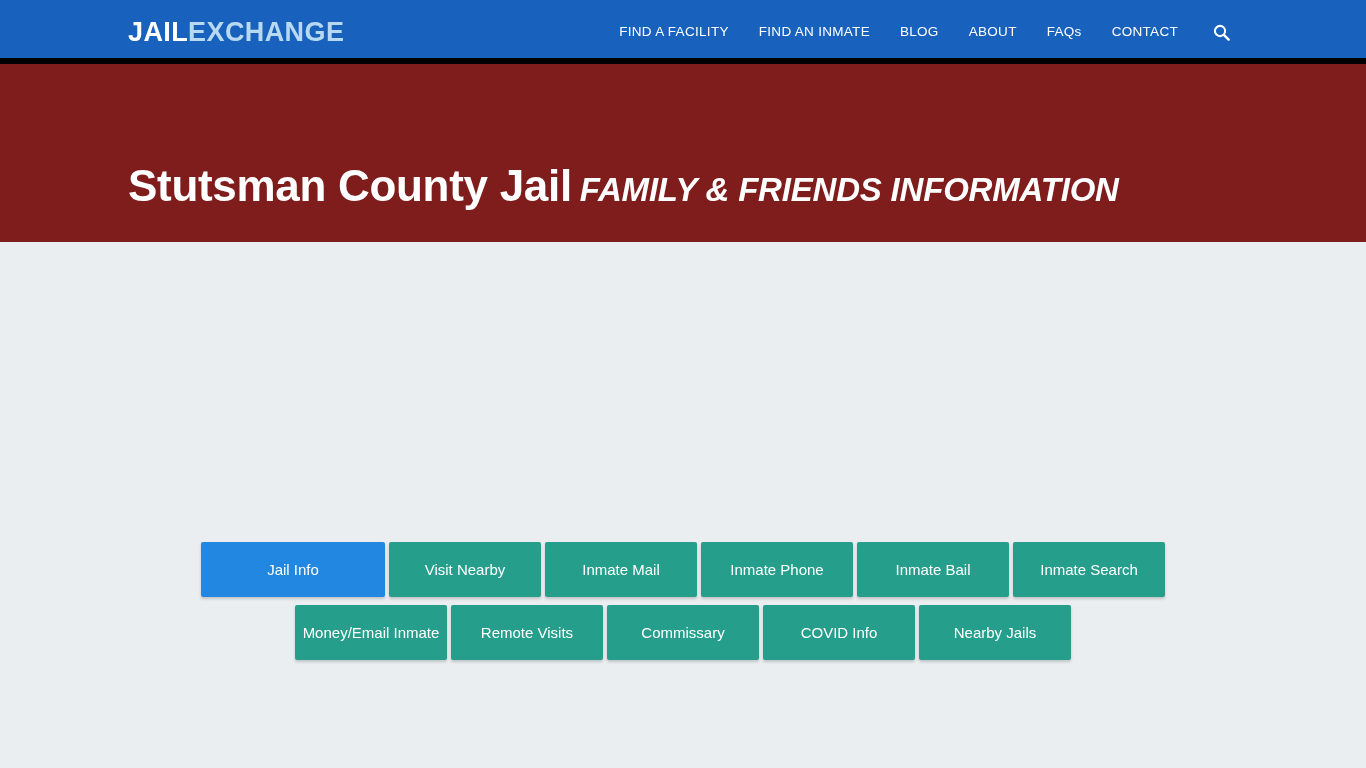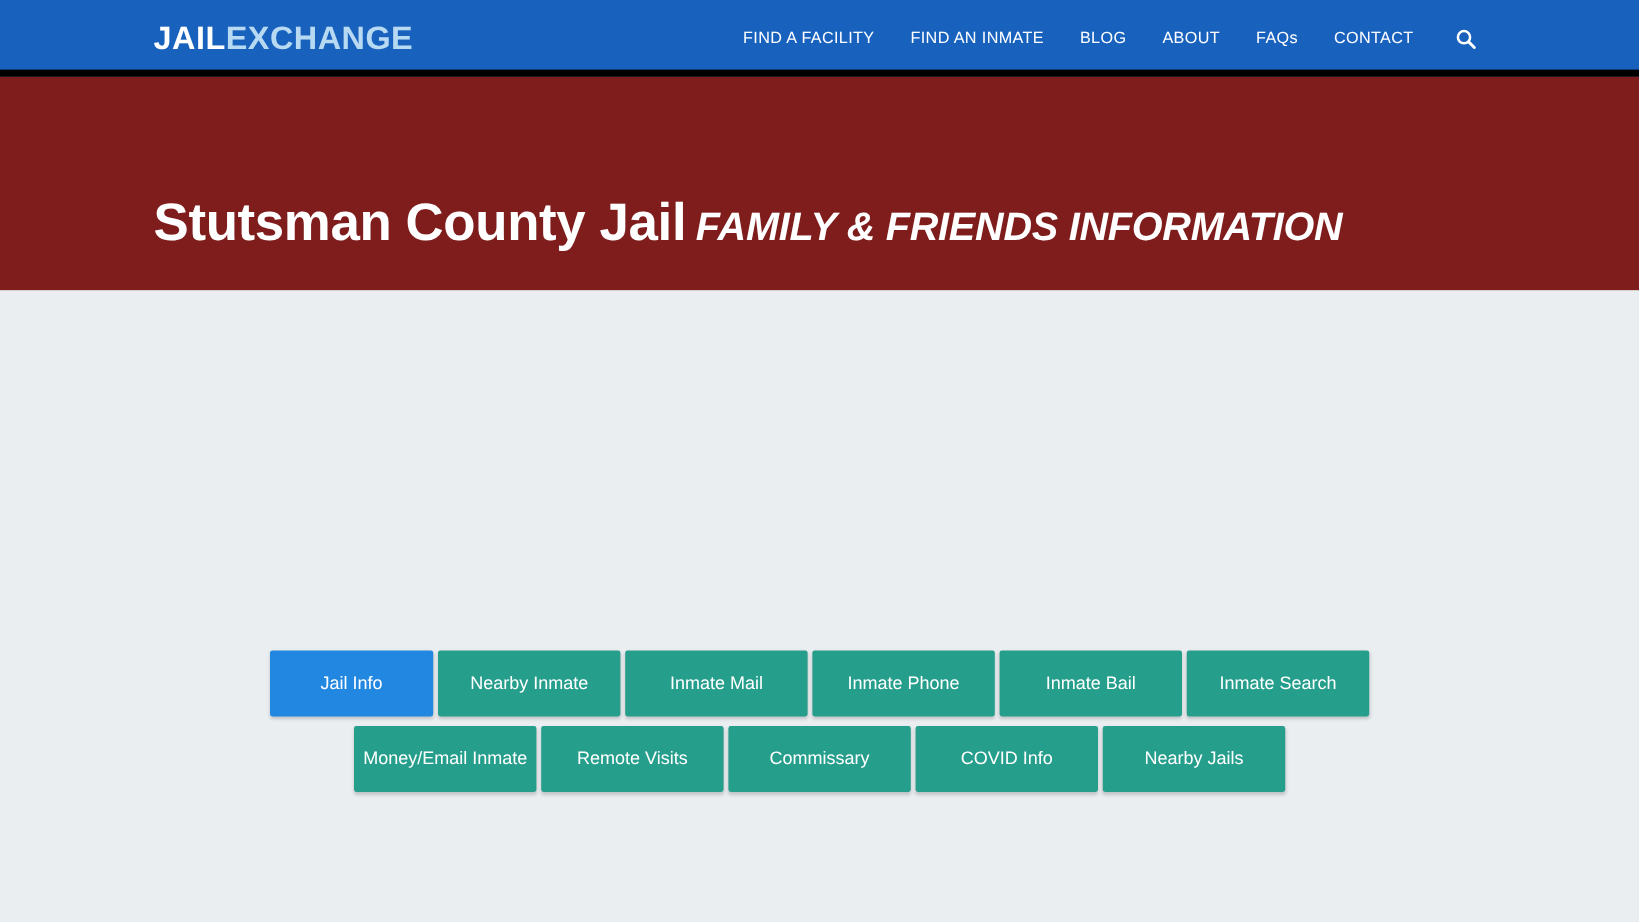--- a/index.html
+++ b/index.html
@@ -155,21 +155,21 @@
     line-height: 55px;
     text-align: center;
     padding: 0;
     cursor: pointer;
     box-shadow: 0 2px 3px rgba(0,0,0,0.18);
     white-space: nowrap;
     overflow: hidden;
   }
   .navbtn.active {
     background: #2287e0;
-    width: 136px;
+    width: 184px;
   }
 </style>
 </head>
 <body>
 
 <div class="topbar">
 
   <div class="brand">
     <span class="b-jail">JAIL</span><span class="b-exch">EXCHANGE</span>
   </div>
@@ -218,21 +218,21 @@
     <span class="crumb current">Stutsman County Jail</span>
   </div>
 </div>
 
 <div class="content">
 
   <div class="btn-rows">
 
     <div class="btn-row">
       <button class="navbtn active">Jail Info</button>
-      <button class="navbtn">Nearby Inmate</button>
+      <button class="navbtn">Visit Nearby</button>
       <button class="navbtn">Inmate Mail</button>
       <button class="navbtn">Inmate Phone</button>
       <button class="navbtn">Inmate Bail</button>
       <button class="navbtn">Inmate Search</button>
     </div>
 
     <div class="btn-row">
       <button class="navbtn">Money/Email Inmate</button>
       <button class="navbtn">Remote Visits</button>
       <button class="navbtn">Commissary</button>

